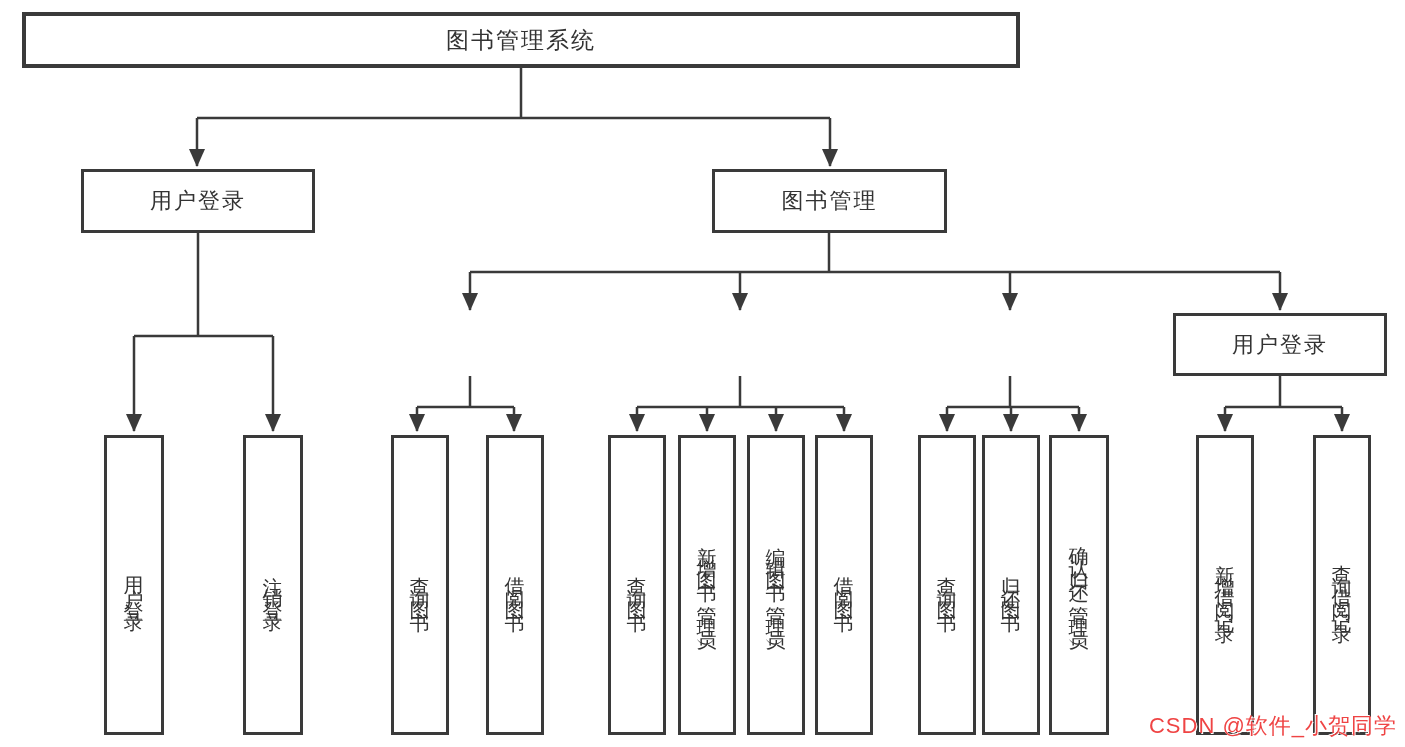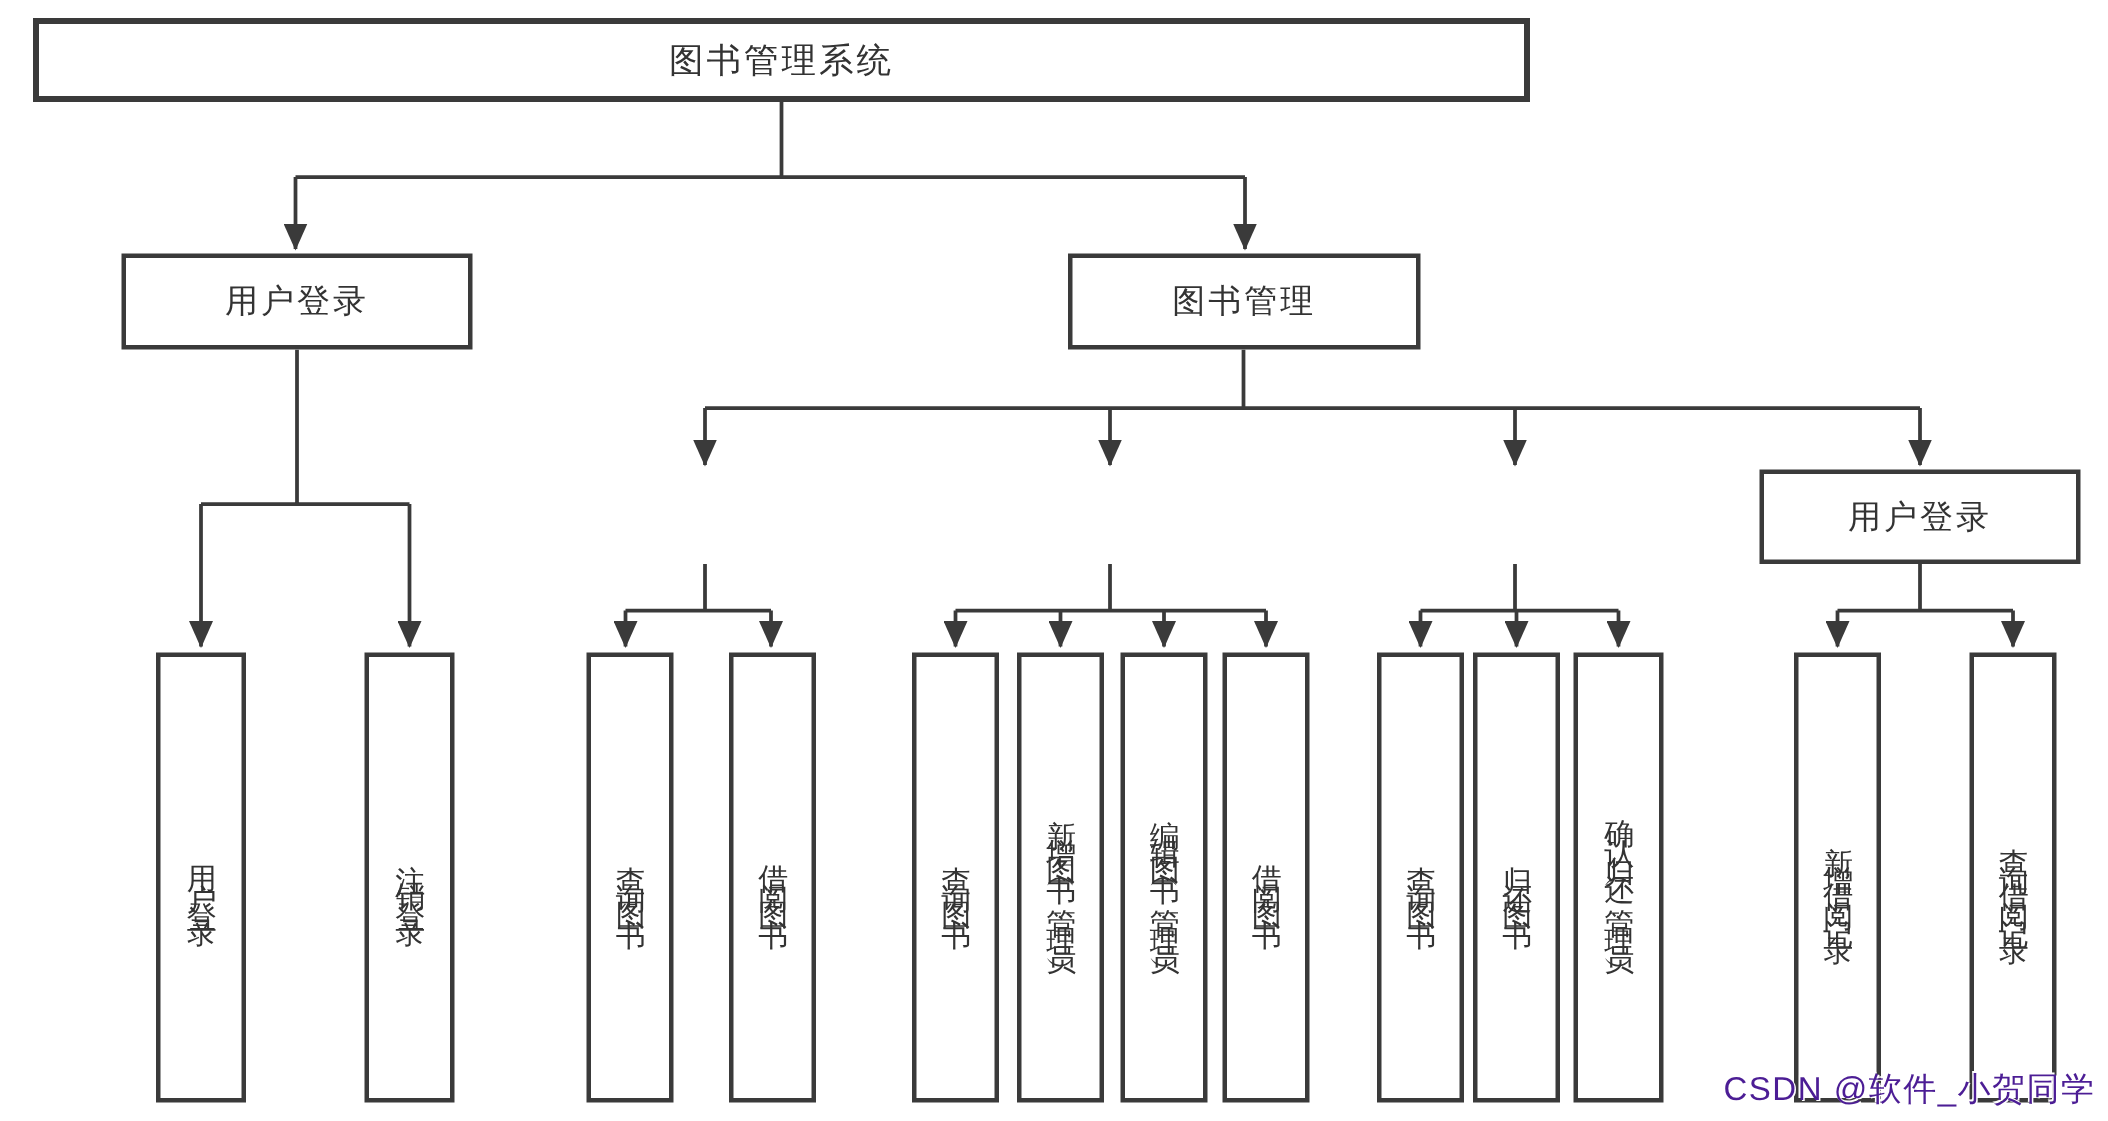--- a/index.html
+++ b/index.html
@@ -73,21 +73,21 @@
   .lf10 { left: 982px; }
   .lf11 { left: 1049px; width: 60px; }
   .lf12 { left: 1196px; }
   .lf13 { left: 1313px; }
   .watermark {
     position: absolute;
     right: 8px;
     bottom: 6px;
     z-index: 3;
     font-size: 22px;
-    color: #4c1d95;
+    color: #ef4444;
     text-shadow: 1px 1px 0 #ffffff, -1px -1px 0 #ffffff;
     letter-spacing: 1px;
   }
 </style>
 </head>
 <body>
 
 <div class="stage">
 
   <svg class="wires" width="1405" height="747" viewBox="0 0 1405 747">

